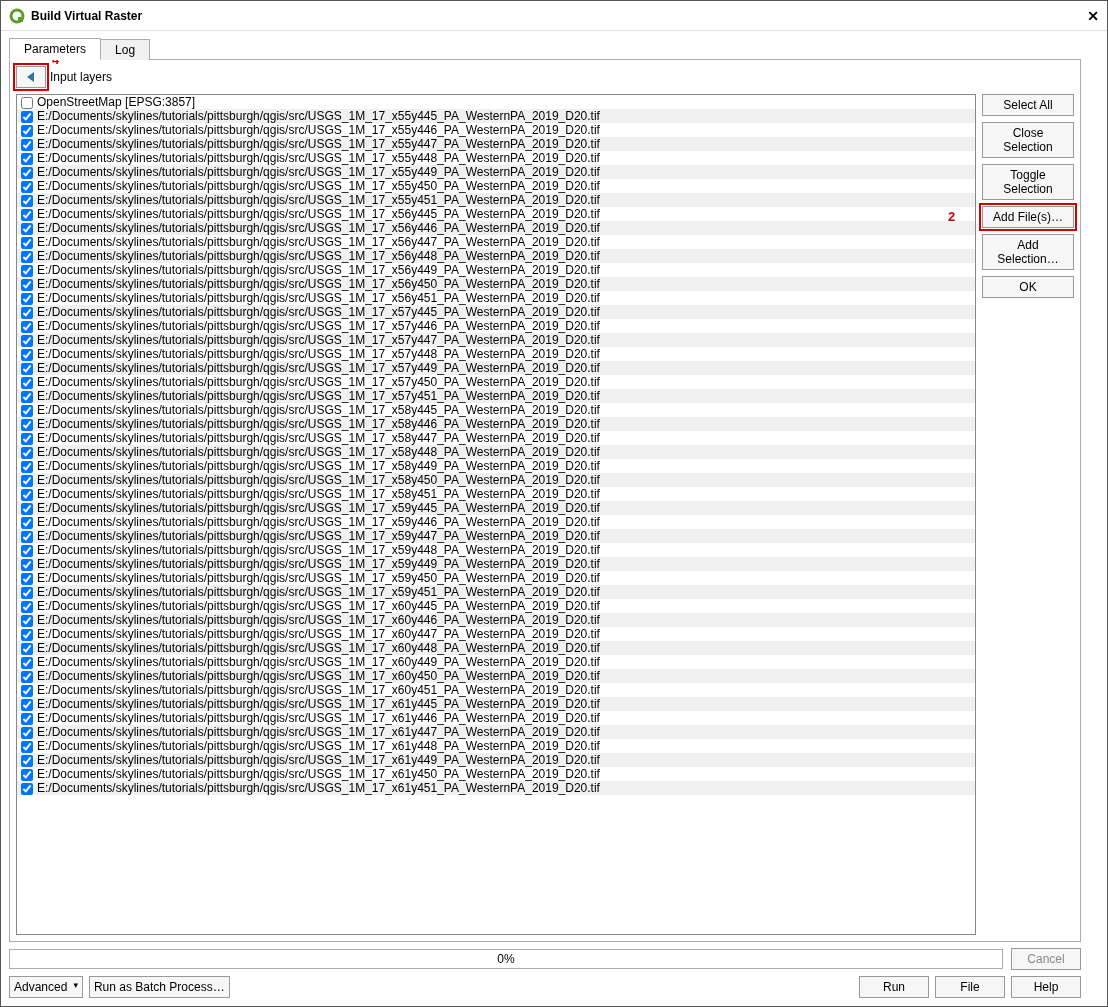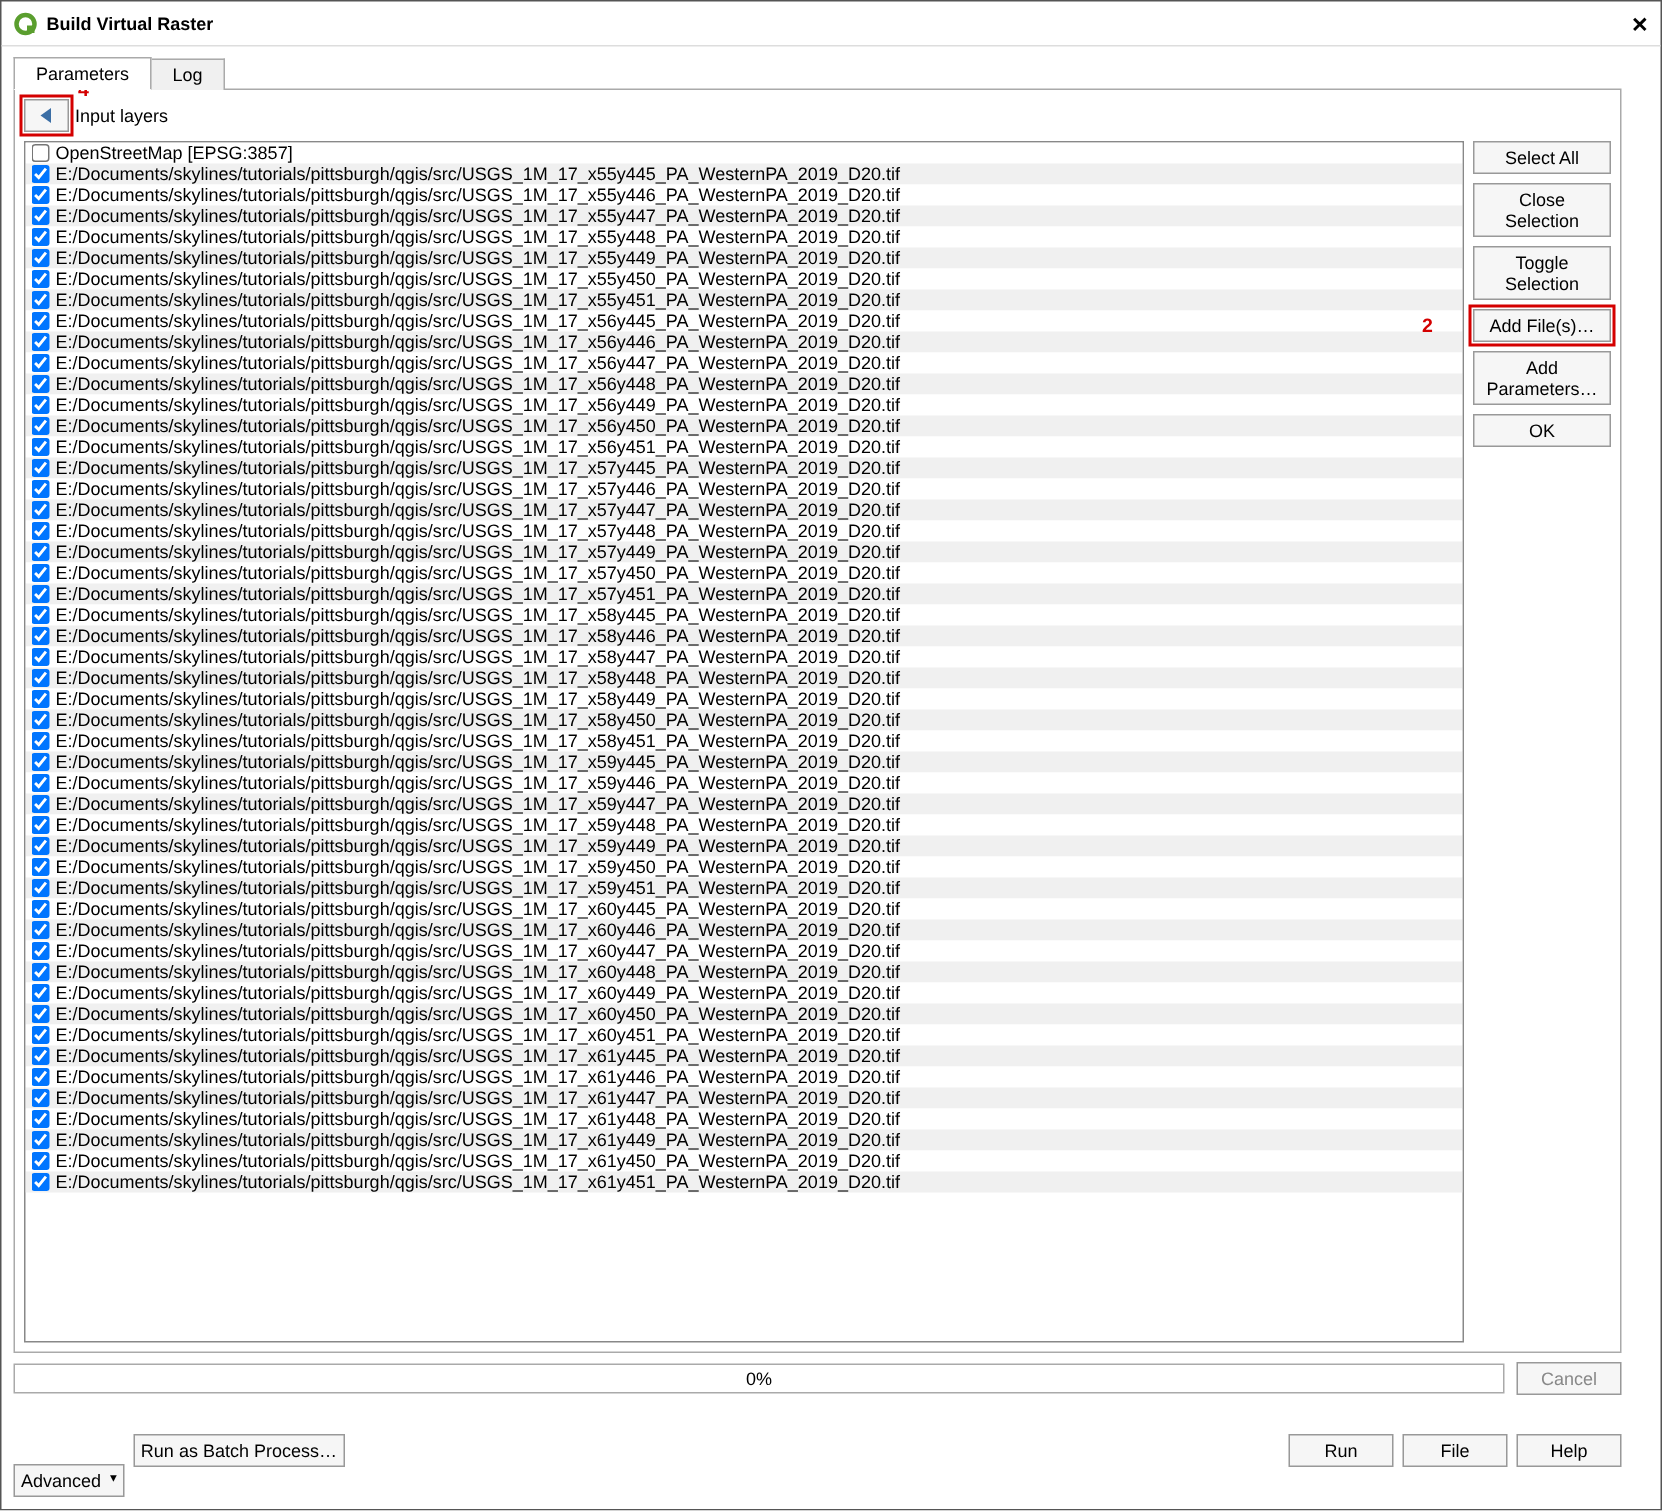--- a/index.html
+++ b/index.html
@@ -15,33 +15,33 @@
   .tab.active { background: #fff; border-bottom: 1px solid #fff; z-index: 2; }
   .tab + .tab { margin-left: -1px; }
   .tabpage { border: 1px solid #aaa; flex: 1; display: flex; flex-direction: column; padding: 6px; min-height: 0; }
   .header-row { display: flex; align-items: center; gap: 4px; position: relative; }
   .back-btn { width: 30px; height: 22px; border: 1px solid #999; background: #f6f6f6; display: flex; align-items: center; justify-content: center; cursor: pointer; }
   .back-btn svg { width: 10px; height: 10px; }
   .input-label { font-size: 12px; }
   .annot { position: absolute; color: #d40000; font-weight: bold; font-size: 13px; pointer-events: none; }
   .body-row { flex: 1; display: flex; gap: 6px; margin-top: 6px; min-height: 0; }
   .listbox { flex: 1; border: 1px solid #888; overflow: auto; background: #fff; }
-  .row { display: flex; align-items: center; height: 14px; font-size: 12px; line-height: 14px; white-space: nowrap; }
+  .row { display: flex; align-items: flex-end; height: 14px; font-size: 12px; line-height: 14px; white-space: nowrap; }
   .row:nth-child(odd) { background: #fff; }
   .row:nth-child(even) { background: #f0f0f0; }
   .row input[type=checkbox] { margin: 0 4px 0 4px; width: 12px; height: 12px; }
   .sidebtns { width: 92px; display: flex; flex-direction: column; gap: 6px; }
   .btn { border: 1px solid #999; background: #f6f6f6; font-size: 12px; padding: 3px 4px; text-align: center; cursor: pointer; }
   .btn.disabled { color: #888; }
   .hl-red { outline: 2px solid #d40000; outline-offset: 1px; }
   .progress-row { display: flex; align-items: center; gap: 8px; margin-top: 6px; }
   .progress { flex: 1; height: 20px; border: 1px solid #aaa; display: flex; align-items: center; justify-content: center; font-size: 12px; background: #fff; }
   .bottom-row { display: flex; align-items: center; gap: 6px; margin-top: 6px; }
   .bottom-row .spacer { flex: 1; }
-  .dropdown-btn { display: flex; align-items: flex-start; margin-top: 40px; }
+  .dropdown-btn { display: flex; align-items: flex-start; }
   .dropdown-btn .caret { margin-left: 6px; font-size: 9px; }
 </style>
 </head>
 <body>
 
 <div class="window">
   <div class="titlebar">
     <span class="app-icon">
       <svg viewBox="0 0 16 16">
           <circle cx="8" cy="8" r="6" fill="none" stroke="#5a9e2e" stroke-width="3"></circle>
@@ -273,21 +273,21 @@
             </div>
           </div>
         <div class="sidebtns" style="position:relative;">
           <div class="btn">Select All</div>
           <div class="btn">Close Selection</div>
           <div class="btn">Toggle Selection</div>
           <div style="position:relative;">
             <span class="annot" style="left:-34px; top:3px;">2</span>
             <div class="btn hl-red">Add File(s)…</div>
           </div>
-          <div class="btn">Add Parameters…</div>
+          <div class="btn">Add Selection…</div>
           <div class="btn">OK</div>
         </div>
       </div>
     </div>
 
     <div class="progress-row">
       <div class="progress">
         <span>0%</span>
       </div>
       <div class="btn disabled" style="width:70px;">Cancel</div>

